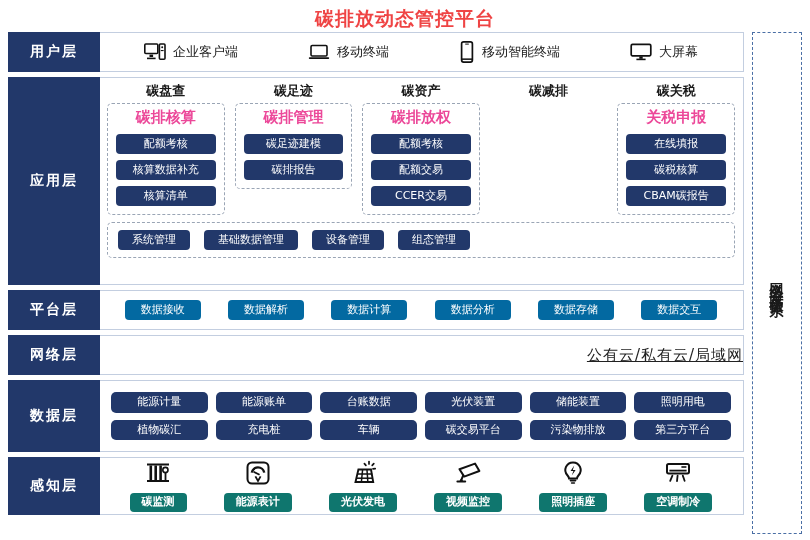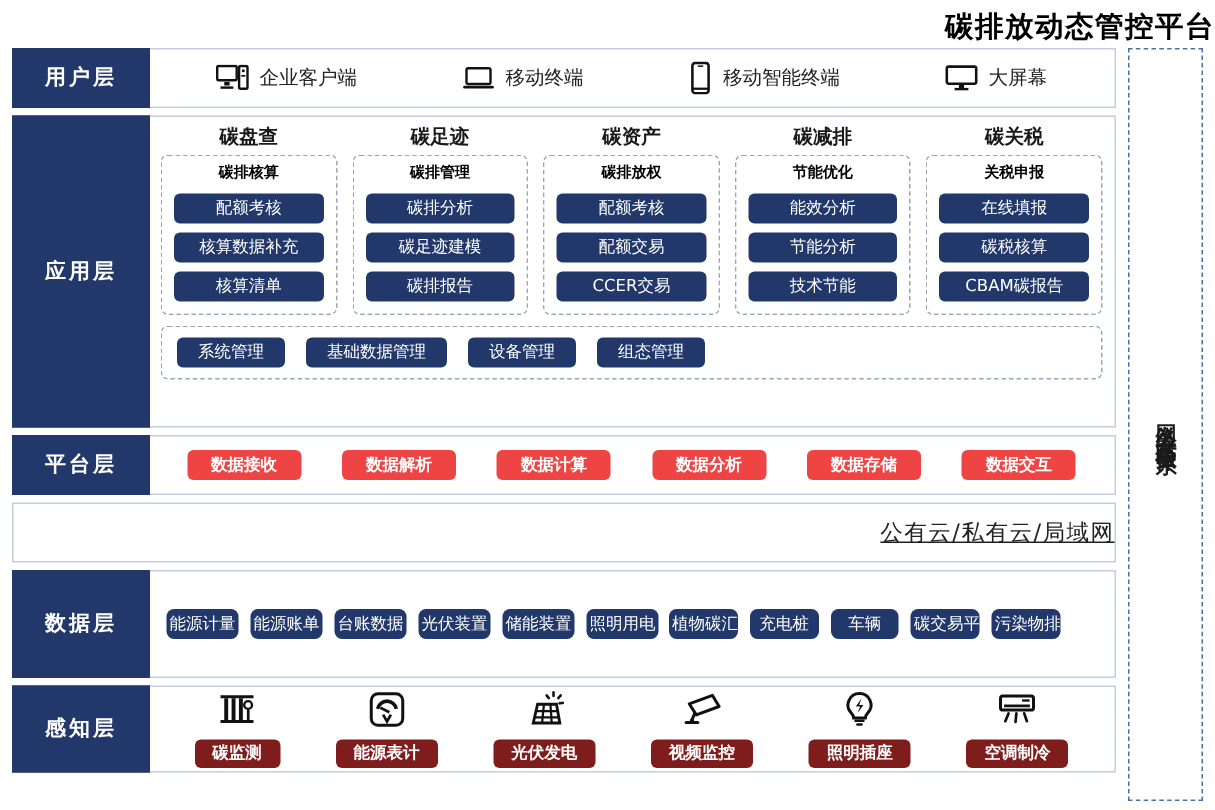--- a/index.html
+++ b/index.html
@@ -16,24 +16,24 @@
   }
   #page {
     position: relative;
     width: 810px;
     height: 540px;
     box-sizing: border-box;
   }
 
   
   .title {
-    text-align: right;
+    text-align: center;
     font-size: 19px;
     font-weight: bold;
-    color: #000000;
+    color: #ef4444;
     letter-spacing: 1px;
     padding-top: 6px;
     height: 26px;
     line-height: 24px;
   }
 
   
   .body-wrap {
     position: relative;
     display: flex;
@@ -158,23 +158,23 @@
     border-radius: 5px;
     box-sizing: border-box;
     padding: 4px 8px 8px 8px;
     display: flex;
     flex-direction: column;
     align-items: center;
     gap: 6px;
     background: #ffffff;
   }
   .app-box-title {
-    font-size: 10px;
+    font-size: 15px;
     font-weight: bold;
-    color: #000000;
+    color: #ec4899;
     white-space: nowrap;
     margin-bottom: 1px;
   }
   .pill {
     width: 100%;
     background: #22386a;
     color: #ffffff;
     font-size: 11px;
     text-align: center;
     border-radius: 4px;
@@ -208,48 +208,48 @@
   .layer-platform { height: 40px; }
   .platform-items {
     width: 100%;
     display: flex;
     justify-content: space-around;
     align-items: center;
     padding: 0 12px;
     box-sizing: border-box;
   }
   .pill-yellow {
-    background: #ef4444;
+    background: #0369a1;
     color: #ffffff;
     font-size: 11px;
     border-radius: 4px;
     padding: 4px 16px;
     white-space: nowrap;
     line-height: 1.1;
-    font-weight: bold;
+    font-weight: normal;
     text-align: center;
   }
 
   
   .layer-network { height: 40px; }
   .network-text {
     width: 100%;
     text-align: right;
     font-size: 15px;
     color: #222;
     letter-spacing: 1px;
     text-decoration: underline;
   }
 
   
   .layer-data { height: 72px; }
   .data-grid {
     width: 100%;
     display: flex;
-    flex-direction: row;
+    flex-direction: column;
     gap: 7px;
     padding: 6px 12px;
     box-sizing: border-box;
   }
   .data-row {
     display: flex;
     justify-content: space-between;
     gap: 8px;
   }
   .data-cell {
@@ -283,21 +283,21 @@
     align-items: center;
     gap: 5px;
   }
   .sense-icon {
     height: 30px;
     display: flex;
     align-items: center;
     justify-content: center;
   }
   .sense-label {
-    background: #7f1d1d;
+    background: #0f766e;
     color: #ffffff;
     font-size: 11px;
     border-radius: 4px;
     padding: 3px 12px;
     white-space: nowrap;
     line-height: 1.1;
     font-weight: bold;
   }
 </style>
 </head>
@@ -380,44 +380,37 @@
                   <div class="pill">配额考核</div>
                   <div class="pill">核算数据补充</div>
                   <div class="pill">核算清单</div>
                 </div>
               </div>
 
               <div class="app-col">
                 <div class="app-col-title">碳足迹</div>
                 <div class="app-box">
                   <div class="app-box-title">碳排管理</div>
-                  <div class="pill">碳排分析</div>
                   <div class="pill">碳足迹建模</div>
                   <div class="pill">碳排报告</div>
                 </div>
               </div>
 
               <div class="app-col">
                 <div class="app-col-title">碳资产</div>
                 <div class="app-box">
                   <div class="app-box-title">碳排放权</div>
                   <div class="pill">配额考核</div>
                   <div class="pill">配额交易</div>
                   <div class="pill">CCER交易</div>
                 </div>
               </div>
 
               <div class="app-col">
                 <div class="app-col-title">碳减排</div>
-                <div class="app-box">
-                  <div class="app-box-title">节能优化</div>
-                  <div class="pill">能效分析</div>
-                  <div class="pill">节能分析</div>
-                  <div class="pill">技术节能</div>
-                </div>
               </div>
 
               <div class="app-col">
                 <div class="app-col-title">碳关税</div>
                 <div class="app-box">
                   <div class="app-box-title">关税申报</div>
                   <div class="pill">在线填报</div>
                   <div class="pill">碳税核算</div>
                   <div class="pill">CBAM碳报告</div>
                 </div>
@@ -444,20 +437,21 @@
             <div class="pill-yellow">数据解析</div>
             <div class="pill-yellow">数据计算</div>
             <div class="pill-yellow">数据分析</div>
             <div class="pill-yellow">数据存储</div>
             <div class="pill-yellow">数据交互</div>
           </div>
         </div>
       </div>
 
       <div class="layer layer-network">
+        <div class="layer-label">网络层</div>
         <div class="layer-content">
           <div class="network-text">公有云/私有云/局域网</div>
         </div>
       </div>
 
       <div class="layer layer-data">
         <div class="layer-label">数据层</div>
         <div class="layer-content">
           <div class="data-grid">
             <div class="data-row">
@@ -467,20 +461,21 @@
               <div class="data-cell">光伏装置</div>
               <div class="data-cell">储能装置</div>
               <div class="data-cell">照明用电</div>
             </div>
             <div class="data-row">
               <div class="data-cell">植物碳汇</div>
               <div class="data-cell">充电桩</div>
               <div class="data-cell">车辆</div>
               <div class="data-cell">碳交易平台</div>
               <div class="data-cell">污染物排放</div>
+              <div class="data-cell">第三方平台</div>
             </div>
           </div>
         </div>
       </div>
 
       <div class="layer layer-sense">
         <div class="layer-label">感知层</div>
         <div class="layer-content">
           <div class="sense-items">
 

